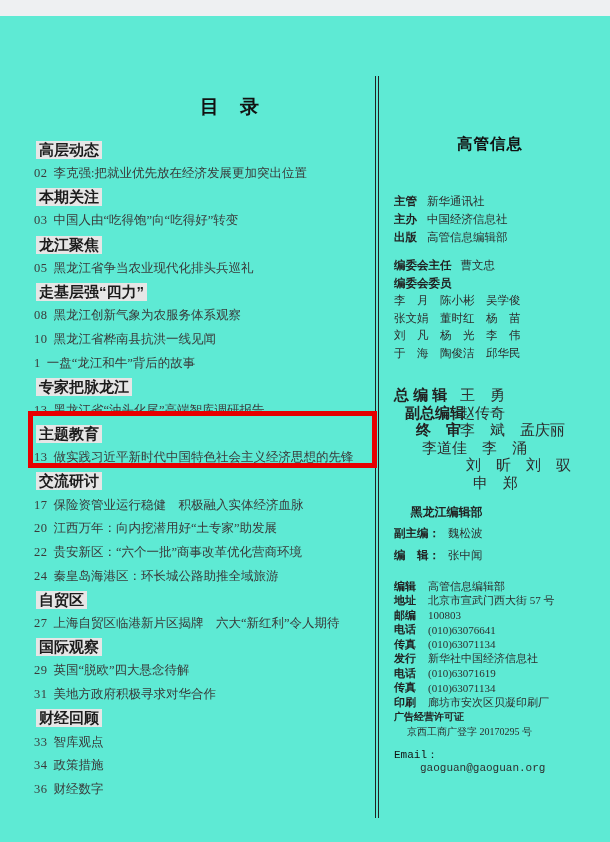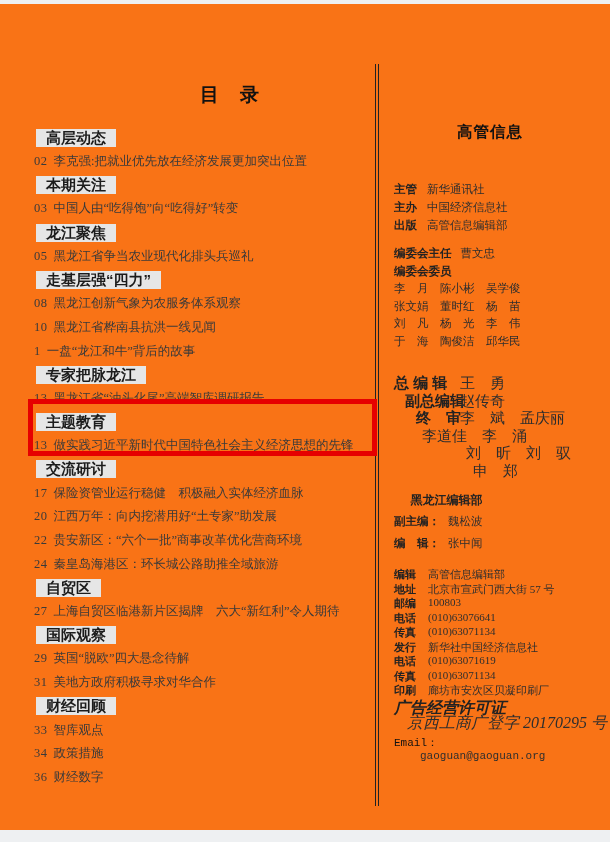--- a/index.html
+++ b/index.html
@@ -1,29 +1,29 @@
 <!DOCTYPE html>
 <html><head>
 <meta charset="utf-8">
 <style>
   * { margin:0; padding:0; box-sizing:border-box; }
   html,body { width:610px; height:842px; }
   body { background:#eef0f2; font-family:"Liberation Serif", serif; }
-  .page { position:absolute; left:0; top:4px; width:610px; height:826px; background:#f97316; overflow:hidden; }
+  .page { position:absolute; left:0; top:16px; width:610px; height:826px; background:#5eead4; overflow:hidden; }
 
   
   .toc-title { position:absolute; left:60px; top:78px; width:340px; text-align:center;
     font-family:"Liberation Sans", sans-serif; font-weight:bold; font-size:19px; color:#111;
     letter-spacing:1px; white-space:nowrap; }
 
   
   .toc-col { position:absolute; left:34px; top:122px; width:344px; }
   .toc-row { height:23.7px; display:flex; align-items:center; white-space:nowrap; }
   .toc-row .hdr { font-family:"Liberation Sans", sans-serif; font-weight:bold; font-size:15px;
-    color:#1c1c1c; background:#e6e6e6; padding:0 10px; margin-left:2px; line-height:18px; }
+    color:#1c1c1c; background:#e6e6e6; padding:0 3px; margin-left:2px; line-height:18px; }
   .toc-row.article { font-size:12.5px; color:#3a3a3a; }
   .toc-row.article .num { margin-right:6px; letter-spacing:0.5px; }
 
   
   .annotation-box { position:absolute; left:28px; top:395px; width:349px; height:57px;
     border:5px solid #e60000; background:transparent; z-index:5; }
 
   
   .divider { position:absolute; left:375px; top:60px; width:4px; height:742px;
     border-left:1.5px solid #222; border-right:1.5px solid #222; }
@@ -51,24 +51,24 @@
   .mh-ed .erow.c0 .ed-val { margin-left:28px; }
   .mh-ed .erow.c1 .ed-val { margin-left:72px; }
   .mh-ed .erow.c2 .ed-val { margin-left:79px; }
 
   .mh-hlj { left:394px; top:488px; font-size:11.5px; }
   .mh-hlj .h-title { height:18px; font-family:"Liberation Sans", sans-serif; font-weight:bold; font-size:12px; color:#222;text-align:right; }
   .mh-hlj .hrow { height:22.5px; display:flex; align-items:center; }
   .mh-hlj .lblb { margin-right:8px; }
 
   .mh-contact { left:394px; top:563px; font-size:11px; }
-  .mh-contact .krow { height:14.5px; display:flex; align-items:flex-start; }
+  .mh-contact .krow { height:14.5px; display:flex; align-items:center; }
   .mh-contact .lblb { width:34px; font-size:11px; }
 
-  .mh-lic { left:394px; top:694px; font-size:16px;font-style:italic; }
+  .mh-lic { left:394px; top:694px; font-size:10px; }
   .mh-lic .l1 { height:14.5px; font-family:"Liberation Sans", sans-serif; font-weight:bold; color:#222; }
   .mh-lic .l2 { height:14.5px; padding-left:13px; }
 
   .mh-email { left:394px; top:731px; font-family:"Liberation Mono", monospace; font-size:11px; }
   .mh-email .e1 { height:14.5px; font-weight:normal; color:#111; }
   .mh-email .e2 { height:14.5px; padding-left:26px; }
 </style>
 </head>
 <body>
 

